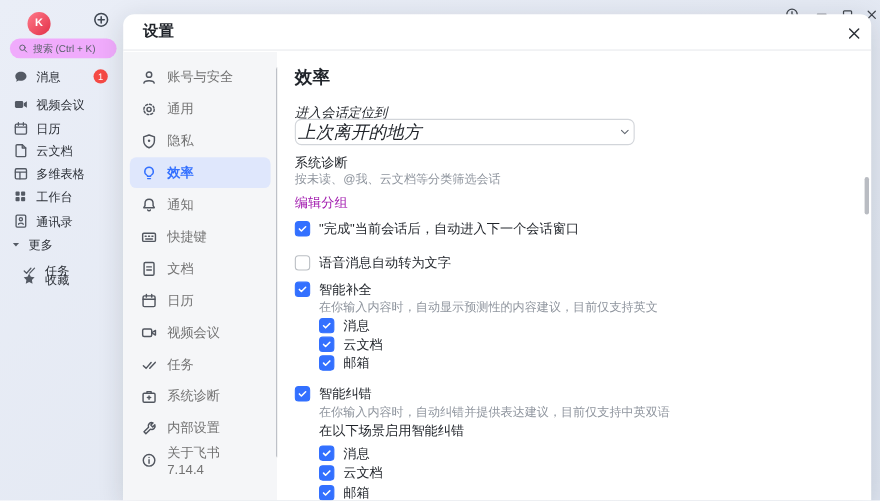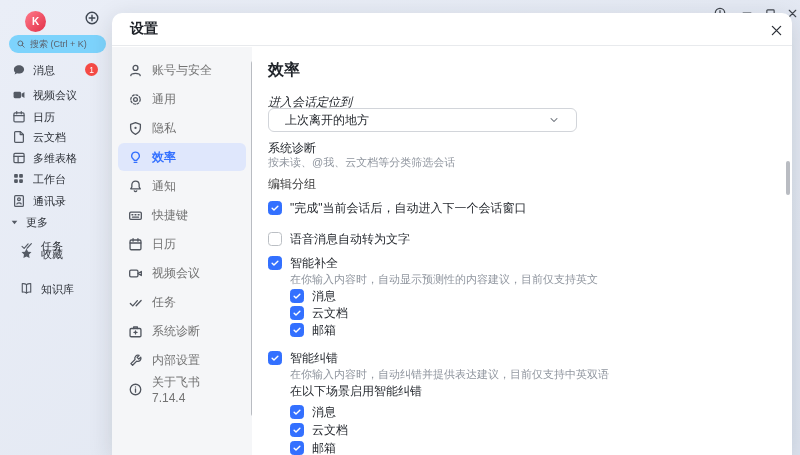--- a/index.html
+++ b/index.html
@@ -17,21 +17,21 @@
   .winctl { position:absolute; width:18px; height:18px; top:4px;
     display:flex; align-items:center; justify-content:center; color:#41464e; cursor:pointer; }
 
   
   .app-sidebar { position:absolute; left:0; top:0; width:112px; height:455px; }
   .avatar { position:absolute; left:25px; top:11px; width:21px; height:21px; border-radius:50%;
     background:linear-gradient(135deg,#ff7a8a,#e23048);
     color:#fff; font-size:10px; font-weight:bold; display:flex; align-items:center; justify-content:center; }
   .add-btn { position:absolute; left:84px; top:10px; width:16px; height:16px; color:#3f4752; }
   .searchbox { position:absolute; left:9px; top:35px; width:97px; height:18px; border-radius:9px;
-    background:#7dd3fc; display:flex; align-items:center; gap:4px; padding:0 7px;
+    background:#f0abfc; display:flex; align-items:center; gap:4px; padding:0 7px;
     color:#5c626d; font-size:9px; cursor:pointer; }
   .side-item { position:absolute; left:0; width:112px; height:20px; display:flex; align-items:center;
     gap:7px; padding-left:12px; font-size:11px; color:#2d3138; cursor:pointer; }
   .side-item .icw { width:14px; height:14px; color:#545a64; flex:0 0 14px; }
   .side-item.sub { padding-left:20px; }
   .badge { position:absolute; left:85px; top:63px; min-width:13px; height:13px; border-radius:7px;
     background:#f54a45; color:#fff; font-size:8.5px; display:flex; align-items:center; justify-content:center; }
   .more-chev { width:9px; height:9px; color:#545a64; flex:0 0 9px; margin-left:-2px; }
 
   
@@ -52,25 +52,25 @@
   .nav-item.sel .icw { color:#3370ff; }
   .nav-scroll { position:absolute; right:-3px; top:14px; width:4px; height:355px;
     background:#b9bcc2; border-radius:2px; }
 
   
   .content { position:relative; flex:1; background:#fff; }
   .c-abs { position:absolute; left:16px; }
   .c-head { top:13px; font-size:16px; font-weight:bold; }
   .c-label { top:47px; font-size:12px;font-style:italic; }
   .selectbox { top:61px; width:309px; height:24px; border:1px solid #d2d5da; border-radius:6px;
-    display:flex; align-items:center; padding:0 16px; font-size:12px; cursor:pointer; background:#fff; }
+    display:flex; align-items:center; padding:0 2px; font-size:16px; cursor:pointer; background:#fff;font-style:italic; }
   .selectbox .chev { margin-left:auto; width:12px; height:12px; color:#646a73; }
   .c-group { top:93px; font-size:12px; }
   .c-desc { font-size:11px; color:#8f959e; }
-  .c-link { top:129px; font-size:12px; color:#404040; cursor:pointer; }
+  .c-link { top:129px; font-size:12px; color:#a21caf; cursor:pointer; }
   .cbrow { display:flex; align-items:center; gap:8px; height:16px; font-size:12px; cursor:pointer; }
   .cb { width:14px; height:14px; border-radius:3.5px; flex:0 0 14px;
     border:1px solid #bbbfc4; background:#fff; display:flex; align-items:center; justify-content:center; }
   .cb svg { display:none; }
   .cbrow.on .cb { background:#3370ff; border-color:#3370ff; }
   .cbrow.on .cb svg { display:block; }
   .indent { left:38px;text-align:center; }
   .cont-scroll { position:absolute; right:2px; top:114px; width:4px; height:34px;
     background:#b9bcc2; border-radius:2px; }
 </style>
@@ -201,29 +201,20 @@
       <span>任务</span>
   </div>
   <div class="side-item sub" style="top:244px">
     <span class="icw">
       <svg class="ic" width="13" height="13" viewBox="0 0 16 16">
           <path class="f" d="M8 1.9l1.9 3.8 4.2.6-3 3 .7 4.2L8 11.6l-3.8 1.9.7-4.2-3-3 4.2-.6z"></path>
         </svg>
     </span>
       <span>收藏</span>
   </div>
-  <div class="side-item sub" style="top:279px">
-    <span class="icw">
-      <svg class="ic" width="13" height="13" viewBox="0 0 16 16">
-          <path d="M8 3.2C6.8 2.2 5 1.8 2.8 2v10.4c2.2-.2 4 .2 5.2 1.2 1.2-1 3-1.4 5.2-1.2V2c-2.2-.2-4 .2-5.2 1.2z"></path>
-          <path d="M8 3.2v10.4"></path>
-        </svg>
-    </span>
-      <span>知识库</span>
-  </div>
 </div>
 
 <div class="dialog">
   <div class="dlg-titlebar">
     <span>设置</span>
     <div class="dlg-close">
       <svg class="ic" width="15" height="15" viewBox="0 0 16 16">
           <path d="M3.6 3.6l8.8 8.8M12.4 3.6l-8.8 8.8"></path>
         </svg>
     </div>
@@ -282,20 +273,29 @@
             <svg class="ic" width="15" height="15" viewBox="0 0 16 16">
               <rect x="1.8" y="4.4" width="12.4" height="7.8" rx="1.2"></rect>
               <path d="M4.2 7.2h1M7.5 7.2h1M10.8 7.2h1M4.8 9.8h6.4"></path>
             </svg>
           </span>
         <span>快捷键</span>
       </div>
       <div class="nav-item">
         <span class="icw">
             <svg class="ic" width="15" height="15" viewBox="0 0 16 16">
+              <rect x="3.2" y="1.8" width="9.6" height="12.4" rx="1.2"></rect>
+              <path d="M5.8 6h4.4M5.8 9h4.4"></path>
+            </svg>
+          </span>
+        <span>文档</span>
+      </div>
+      <div class="nav-item">
+        <span class="icw">
+            <svg class="ic" width="15" height="15" viewBox="0 0 16 16">
               <rect x="2.2" y="3.2" width="11.6" height="10.4" rx="1.3"></rect>
               <path d="M2.2 6.4h11.6M5.4 1.8v2.6M10.6 1.8v2.6"></path>
             </svg>
           </span>
         <span>日历</span>
       </div>
       <div class="nav-item">
         <span class="icw">
             <svg class="ic" width="15" height="15" viewBox="0 0 16 16">
               <rect x="1.8" y="4.4" width="8.8" height="7.2" rx="1.4"></rect>

